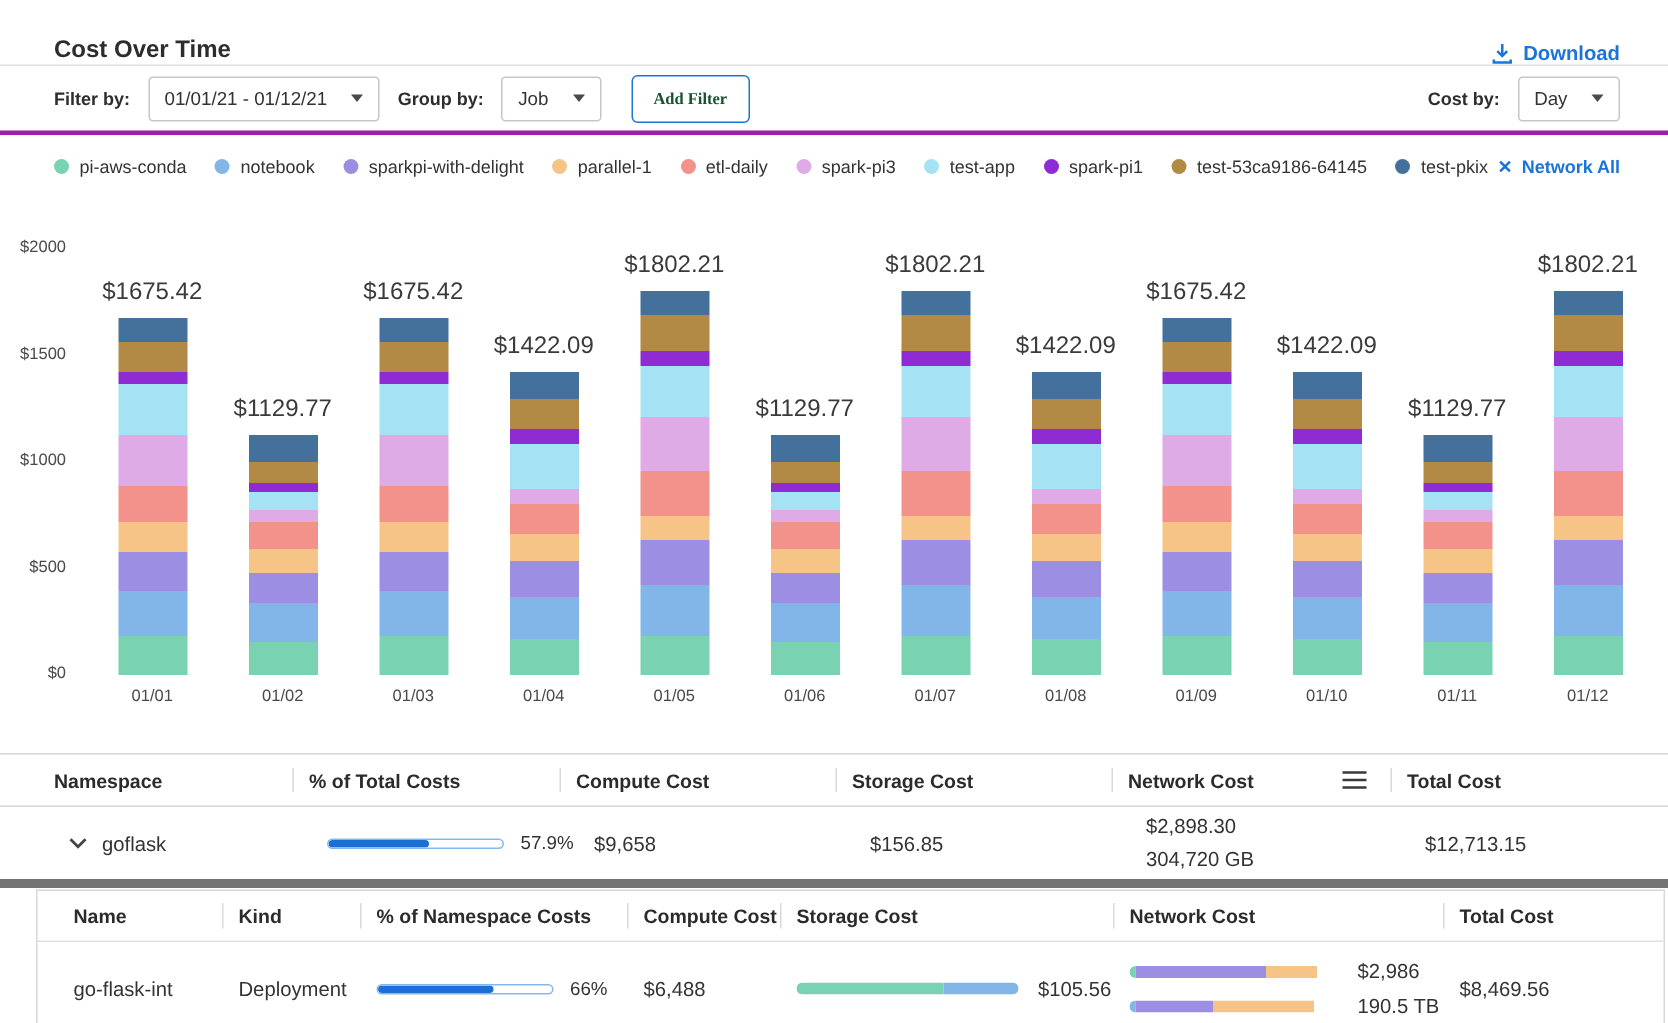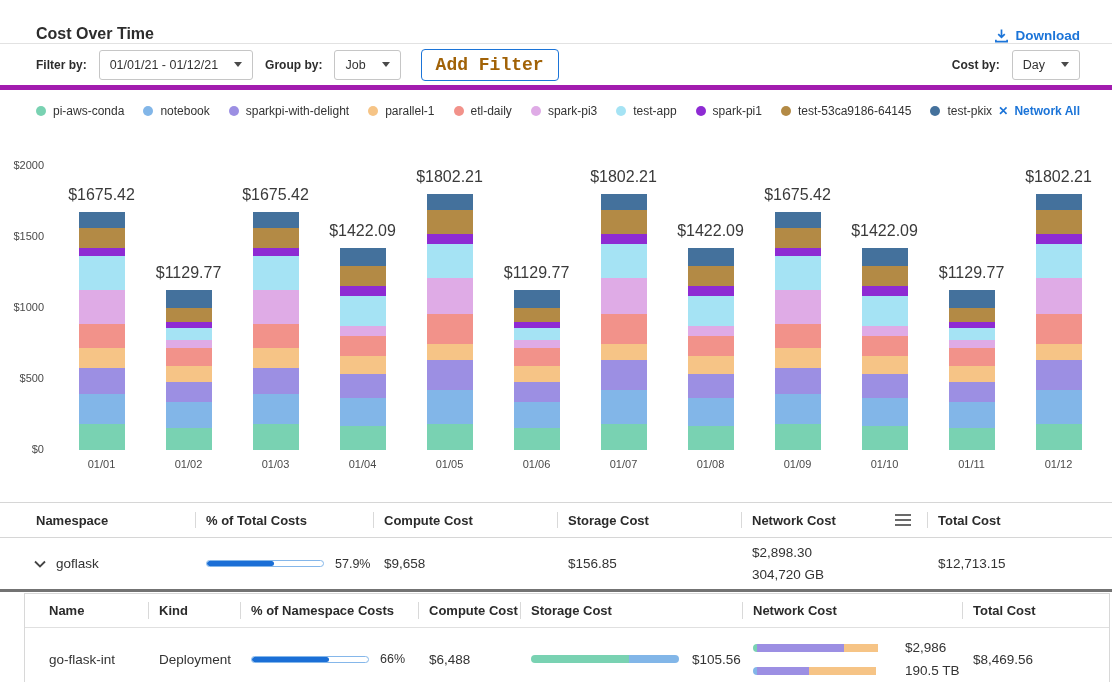--- a/index.html
+++ b/index.html
@@ -8,30 +8,30 @@
     width:1112px; height:682px; background:#fff; overflow:hidden;
     font-family:"Liberation Sans", sans-serif; color:#333; position:relative;
   }
   
   .header { height:44px; display:flex; align-items:flex-end; justify-content:space-between;
     padding:0 32px 0 36px; border-bottom:1px solid #e2e2e2; }
   .title { font-size:16px; font-weight:700; color:#2d2d2d; }
   .download-btn { display:flex; align-items:center; gap:7px; color:#1b74d8; font-size:13.5px; font-weight:700; cursor:pointer; }
   
   .filter-row { height:46px; display:flex; align-items:center; padding:0 32px 0 36px;
-    border-bottom:5px solid #a21caf; gap:12px; }
+    border-bottom:3px solid #a21caf; gap:12px; }
   .flabel { font-size:12px; font-weight:700; color:#2d2d2d; white-space:nowrap; }
   .select { display:flex; align-items:center; justify-content:space-between; gap:16px;
     border:1px solid #c6c6c6; border-radius:3px; height:30px; padding:0 10px;
     font-size:12.5px; color:#333; cursor:pointer; background:#fff; white-space:nowrap; }
   .caret { width:0; height:0; border-left:4.5px solid transparent; border-right:4.5px solid transparent;
     border-top:5.5px solid #4a4a4a; flex:none; }
-  .add-filter-btn { margin-left:8px; border:1.5px solid #1b74d8; color:#a16207; background:#fff;
-    font-weight:700; font-size:18px; border-radius:4px; height:32px; padding:0 14px;
-    cursor:pointer; font-family:Liberation Mono, monospace; }
+  .add-filter-btn { margin-left:8px; border:1.5px solid #1b74d8; color:#14532d; background:#fff;
+    font-weight:700; font-size:11px; border-radius:4px; height:32px; padding:0 14px;
+    cursor:pointer; font-family:Liberation Serif, serif; }
   .spacer { flex:1; }
   
   .legend-row { display:flex; align-items:center; padding:0 32px 0 36px; height:42px; }
   .legend-items { display:flex; align-items:center; gap:19px; flex:1;text-align:center; }
   .legend-item { display:flex; align-items:center; gap:7px; cursor:pointer; }
   .legend-dot { width:10px; height:10px; border-radius:50%; flex:none; }
   .legend-label { font-size:12px; color:#333; }
   .deselect-btn { display:flex; align-items:center; gap:6px; color:#1b74d8; font-weight:700;
     font-size:12px; cursor:pointer; white-space:nowrap; }
   .x-icon { font-size:12px; font-weight:700; }
@@ -49,21 +49,21 @@
   
   .cost-table { margin-top:24px; }
   .t-head, .t-row { display:grid; grid-template-columns:196px 178px 184px 184px 186px 1fr; align-items:center; }
   .t-head { border-top:1px solid #d6d6d6; border-bottom:1px solid #d6d6d6; height:36px; }
   .th { font-size:13px; font-weight:700; color:#2b2b2b; position:relative; height:100%;
     display:flex; align-items:center; padding-left:10px; }
   .th:not(:last-child)::after { content:""; position:absolute; right:0; top:9px; bottom:9px; width:1px; background:#d9d9d9; }
   .th-namespace { padding-left:36px; }
   .th-network { justify-content:space-between; padding-right:16px; }
   .hamburger { cursor:pointer; flex:none; }
-  .t-row { height:54px; border-bottom:3px solid #737373; font-size:13.5px; cursor:pointer; }
+  .t-row { height:54px; border-bottom:6px solid #737373; font-size:13.5px; cursor:pointer;padding-left:12px; }
   .cell-namespace { padding-left:34px; display:flex; align-items:center; gap:10px; }
   .cell { padding-left:10px; }
   .pct-cell { display:flex; align-items:center; gap:11px; padding-left:10px; font-size:12.5px; }
   .progress-track { width:118px; height:7px; border:1px solid #85b7ea; border-radius:4px; background:#fff; overflow:hidden; flex:none; }
   .progress-fill { height:100%; background:#1b6fd6; border-radius:4px; }
   .net-cell { padding-left:10px; line-height:22px; }
   
   .nested { margin:1px 2px 0 24px; border:1px solid #d8d8d8; }
   .n-head, .n-row { display:grid; grid-template-columns:124px 92px 178px 102px 222px 220px 1fr; align-items:center; }
   .n-head { height:34px; border-bottom:1px solid #e0e0e0; }

